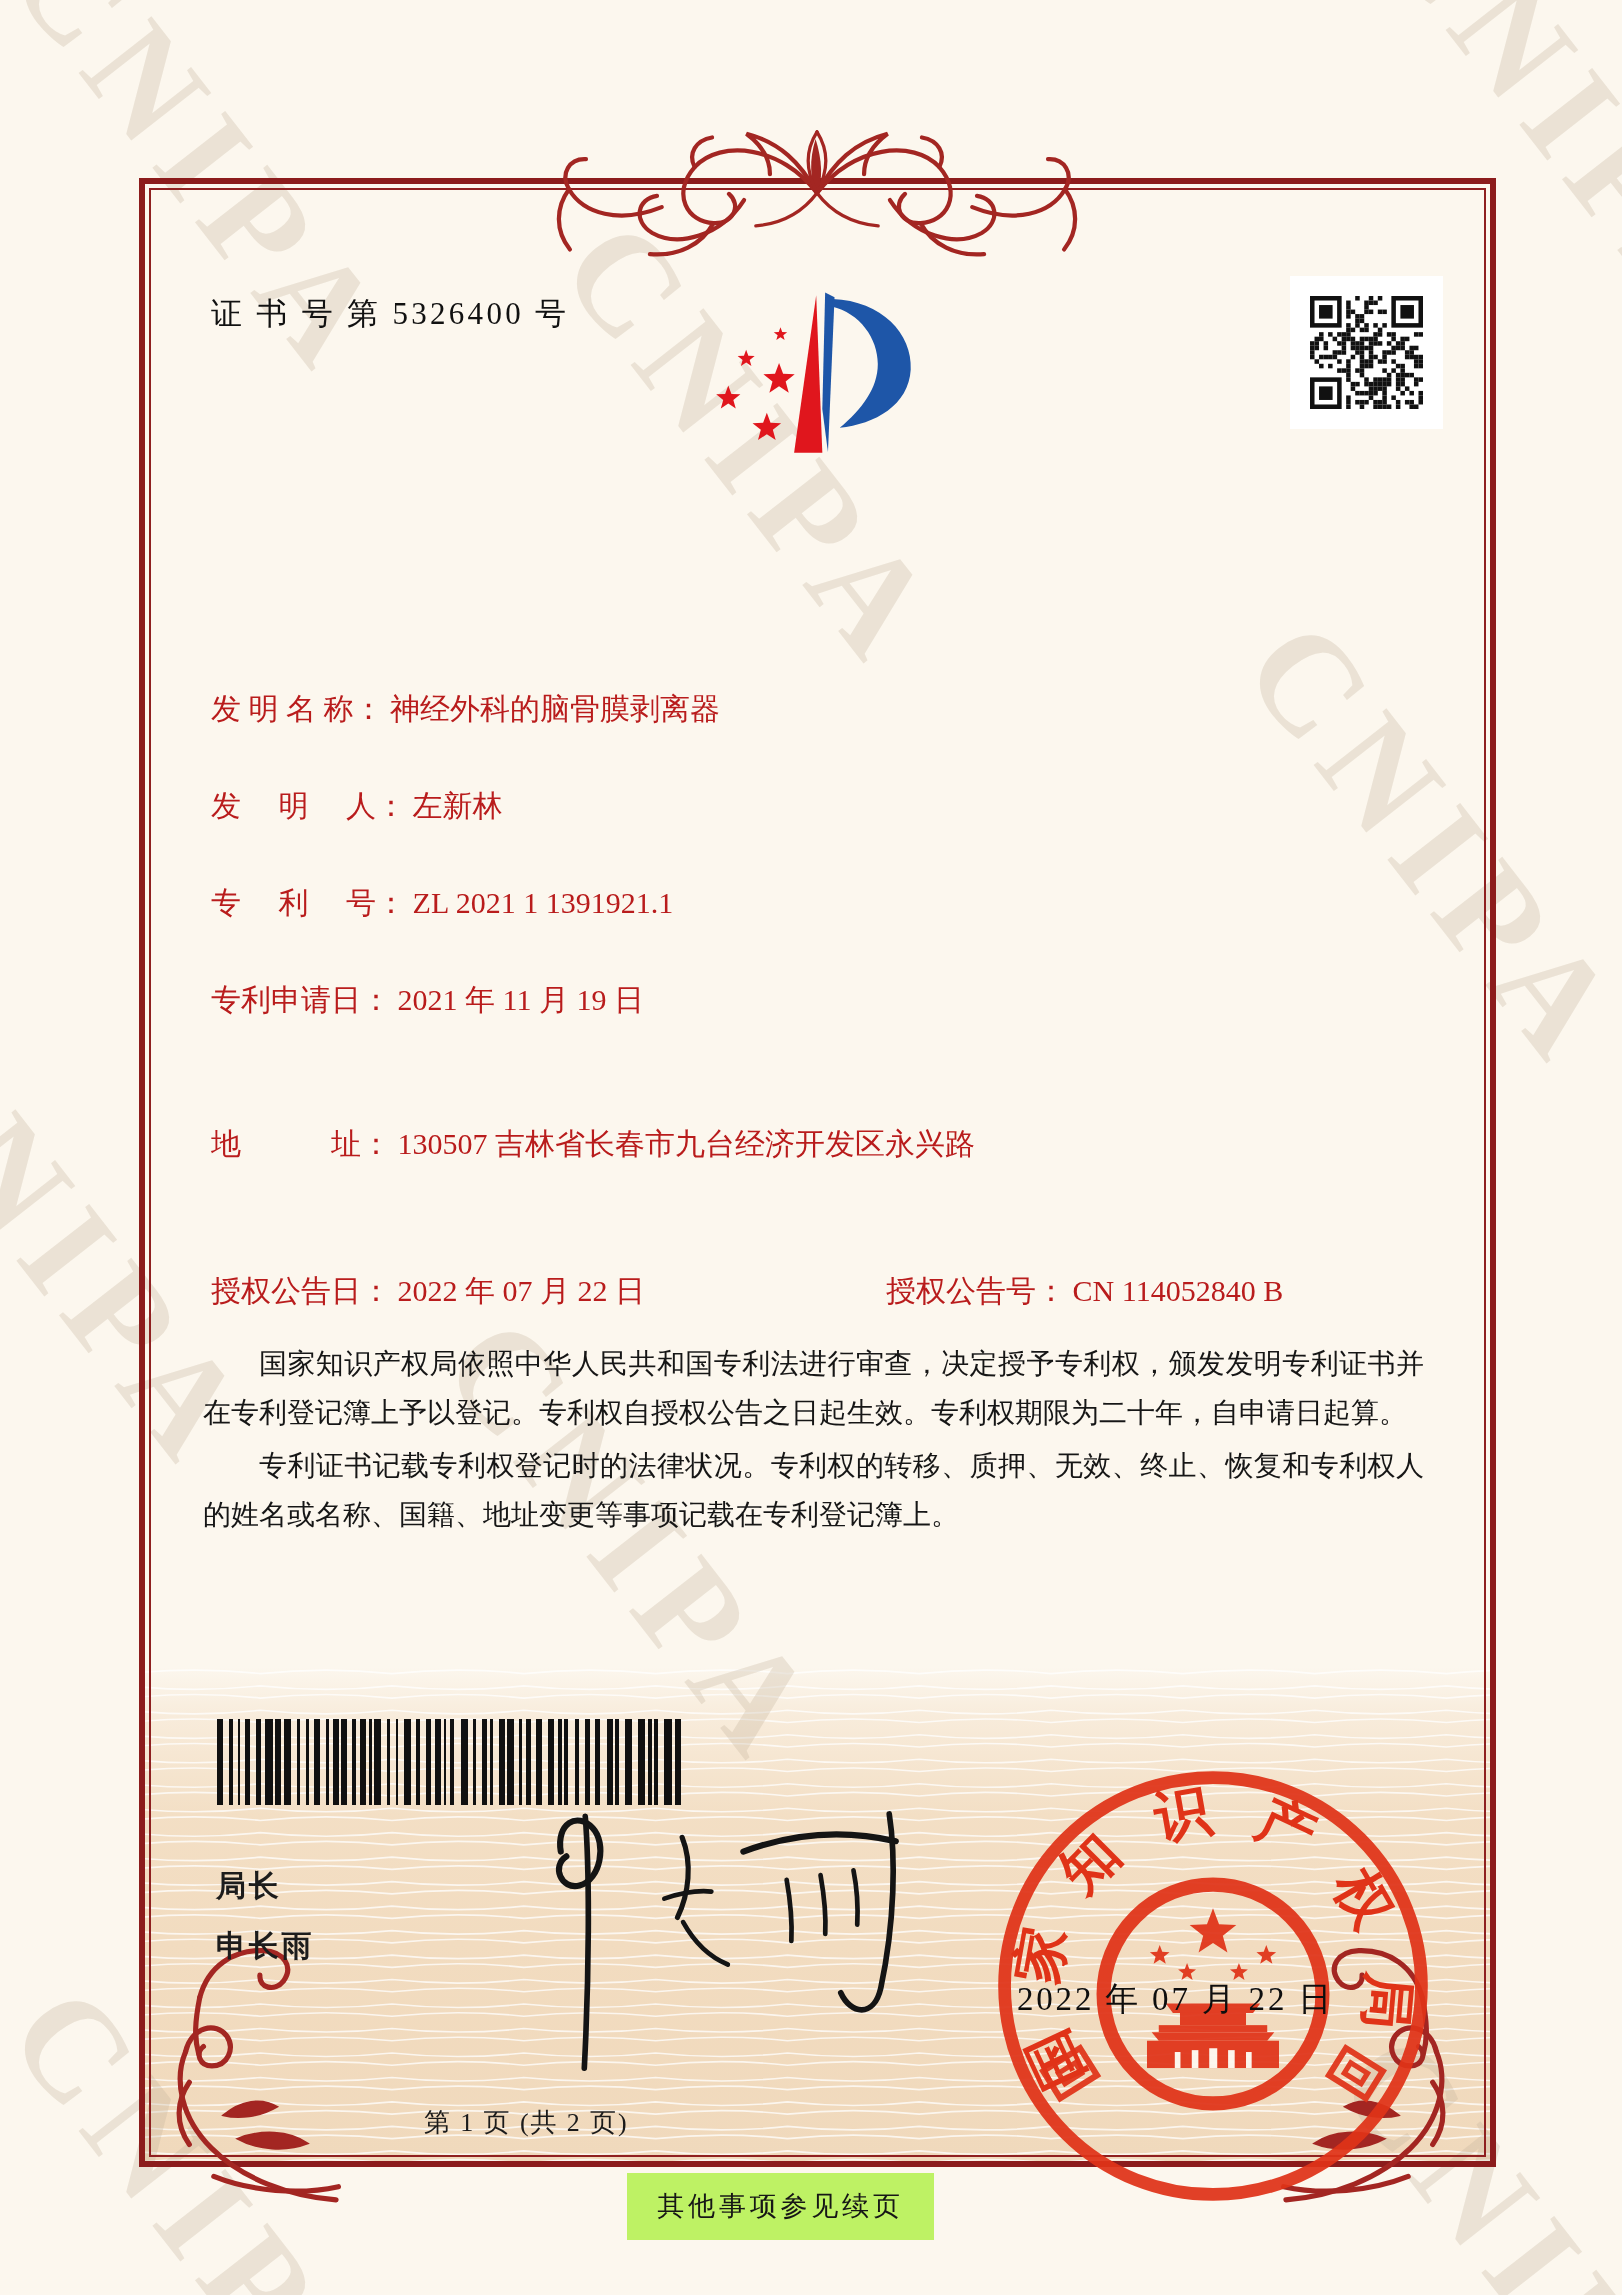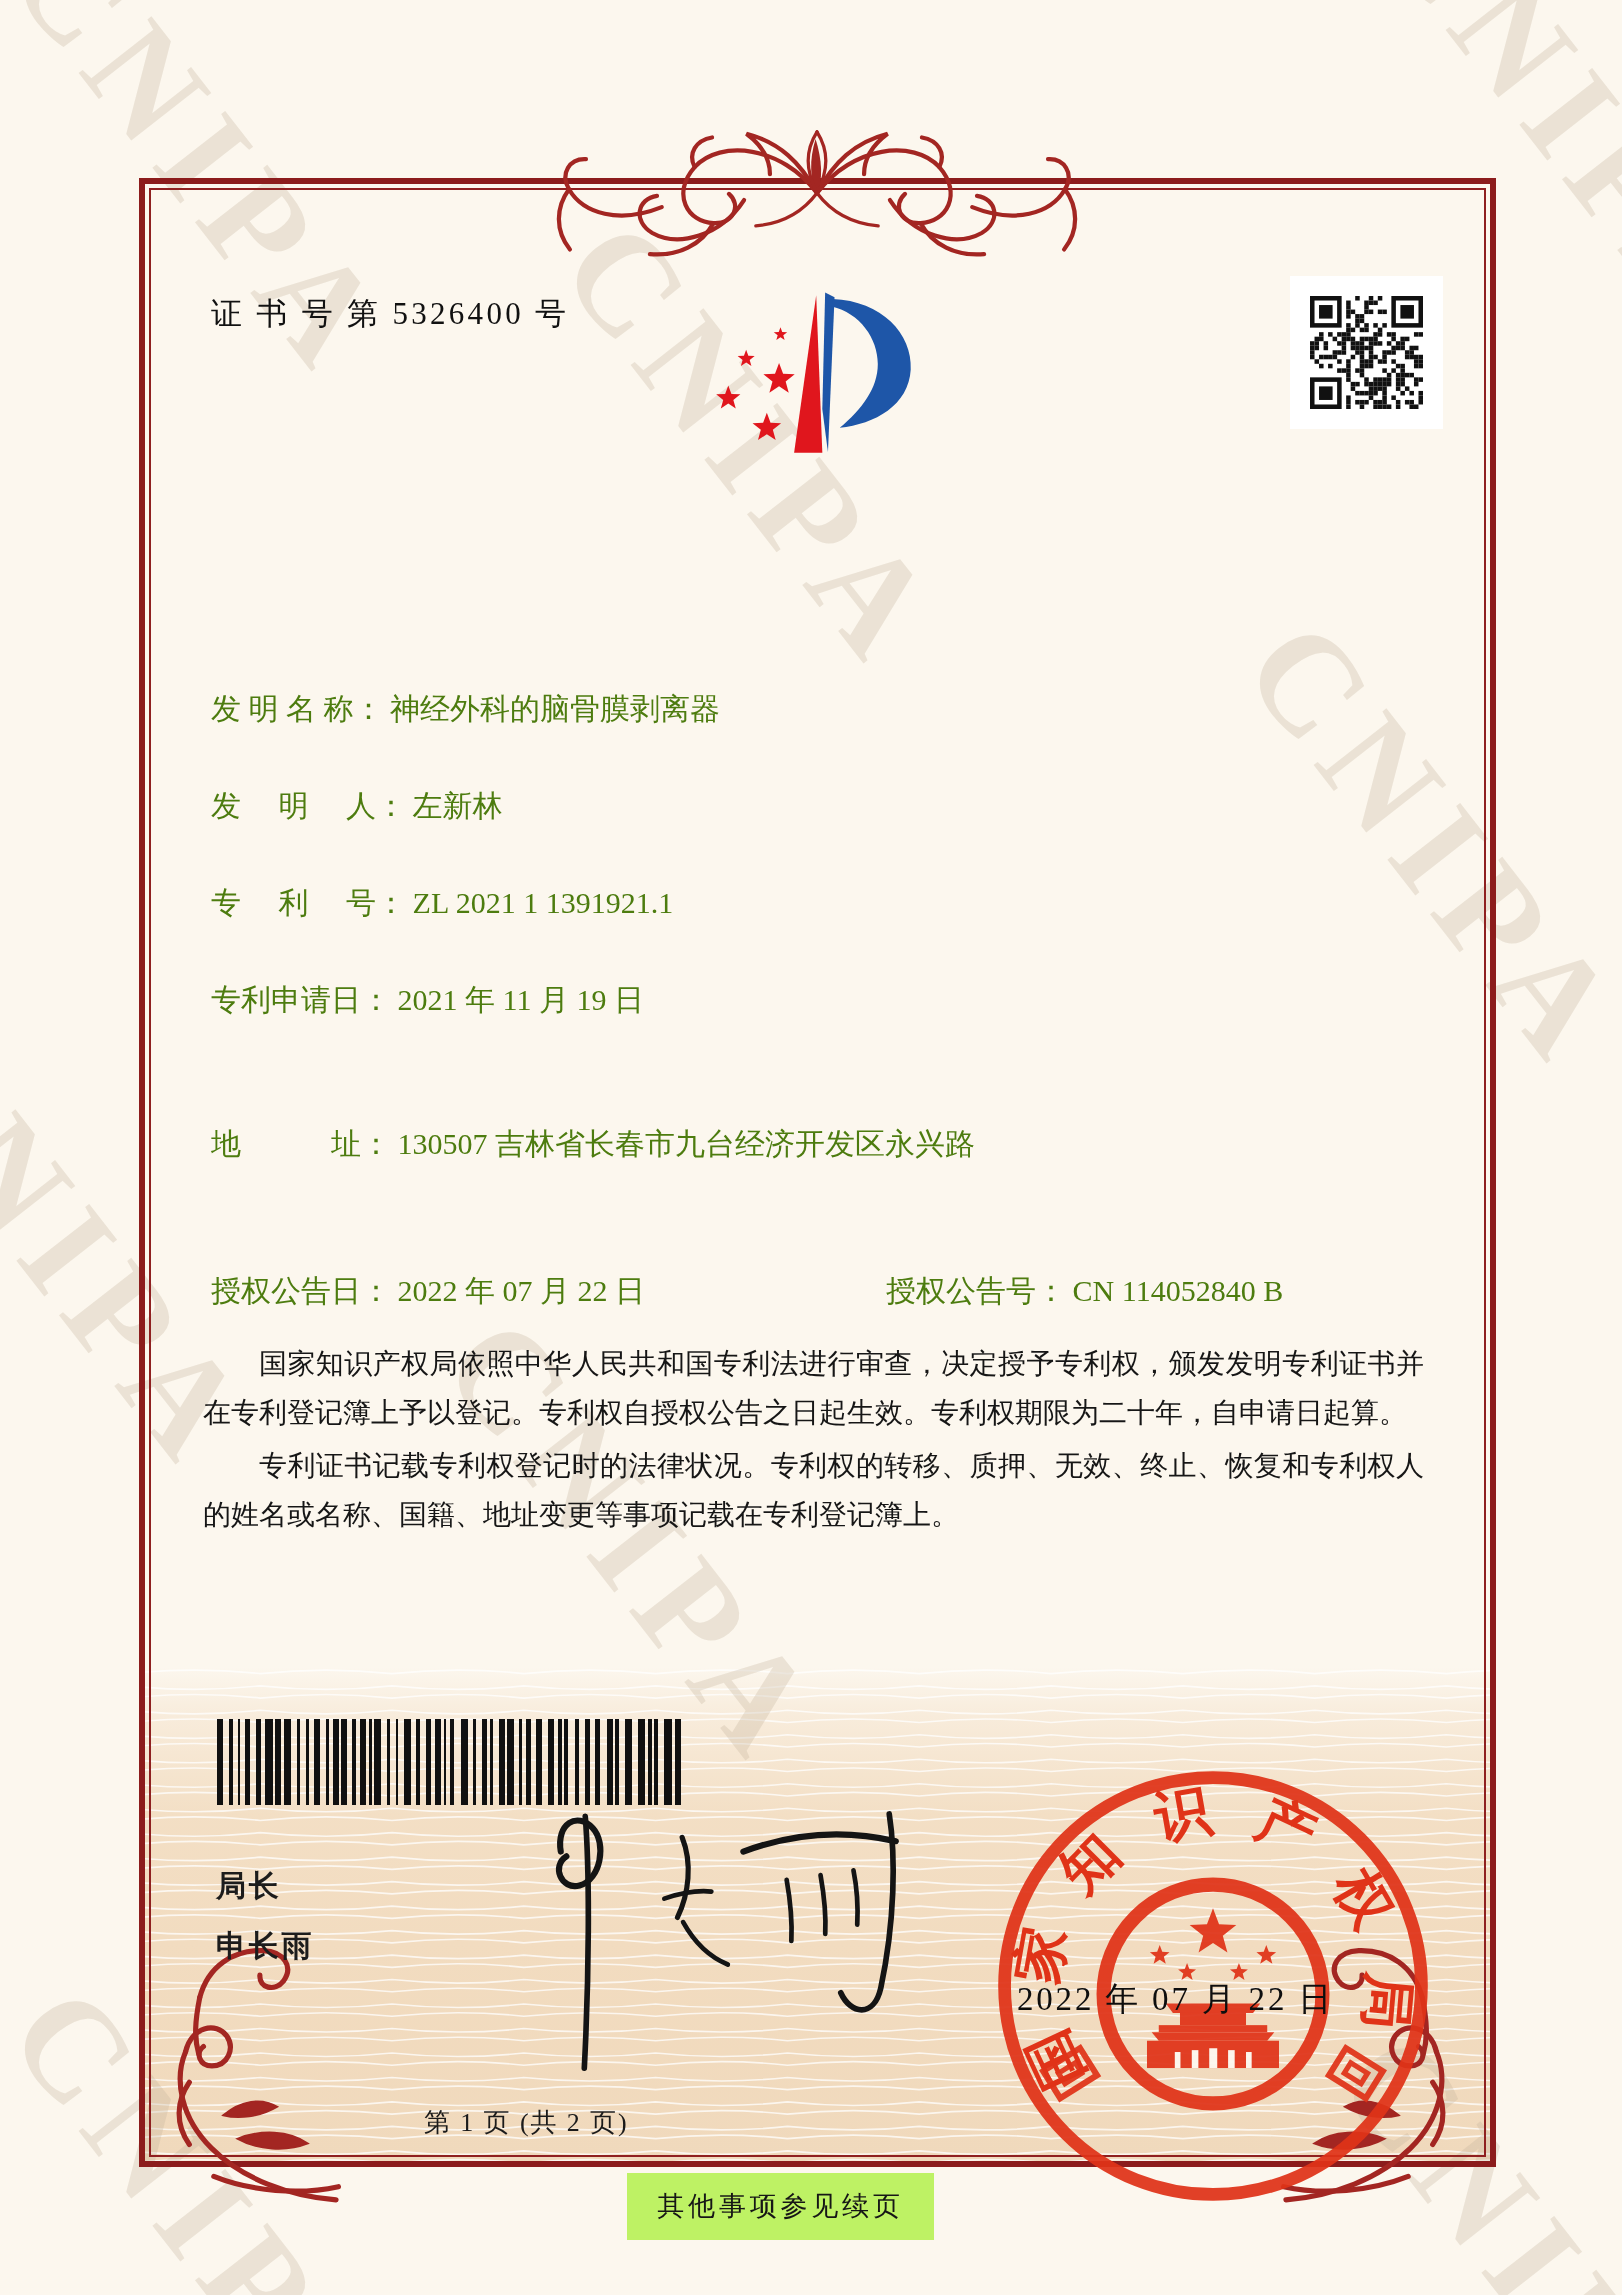--- a/index.html
+++ b/index.html
@@ -47,21 +47,21 @@
   #logo{left:697px;top:268px;z-index:4;}
   #qr-box{
     left:1290px;top:276px;width:153px;height:153px;background:#ffffff;z-index:4;
   }
   #qr-box svg{position:absolute;left:20px;top:20px;}
   #title{
     left:0;top:498px;width:1623px;text-align:center;z-index:4;
     font-size:81px;font-weight:bold;letter-spacing:5.7px;color:#0d0d0d;
   }
   
-  .row{left:211px;font-size:30px;z-index:4;white-space:nowrap;color:#4d7c0f;}
+  .row{left:211px;font-size:30px;z-index:4;white-space:nowrap;color:#b91c1c;}
   .row .lbl{display:inline-block;}
   .row .val{display:inline-block;margin-left:6.6px;}
   .pair2{position:absolute;left:675px;top:0;}
   
   #body-text{
     left:203px;top:1339px;width:1221px;z-index:4;
     font-size:28px;line-height:49px;text-align:justify;color:#161616;
   }
   #body-text p{margin:0 0 3.8px 0;text-indent:2em;}
   

